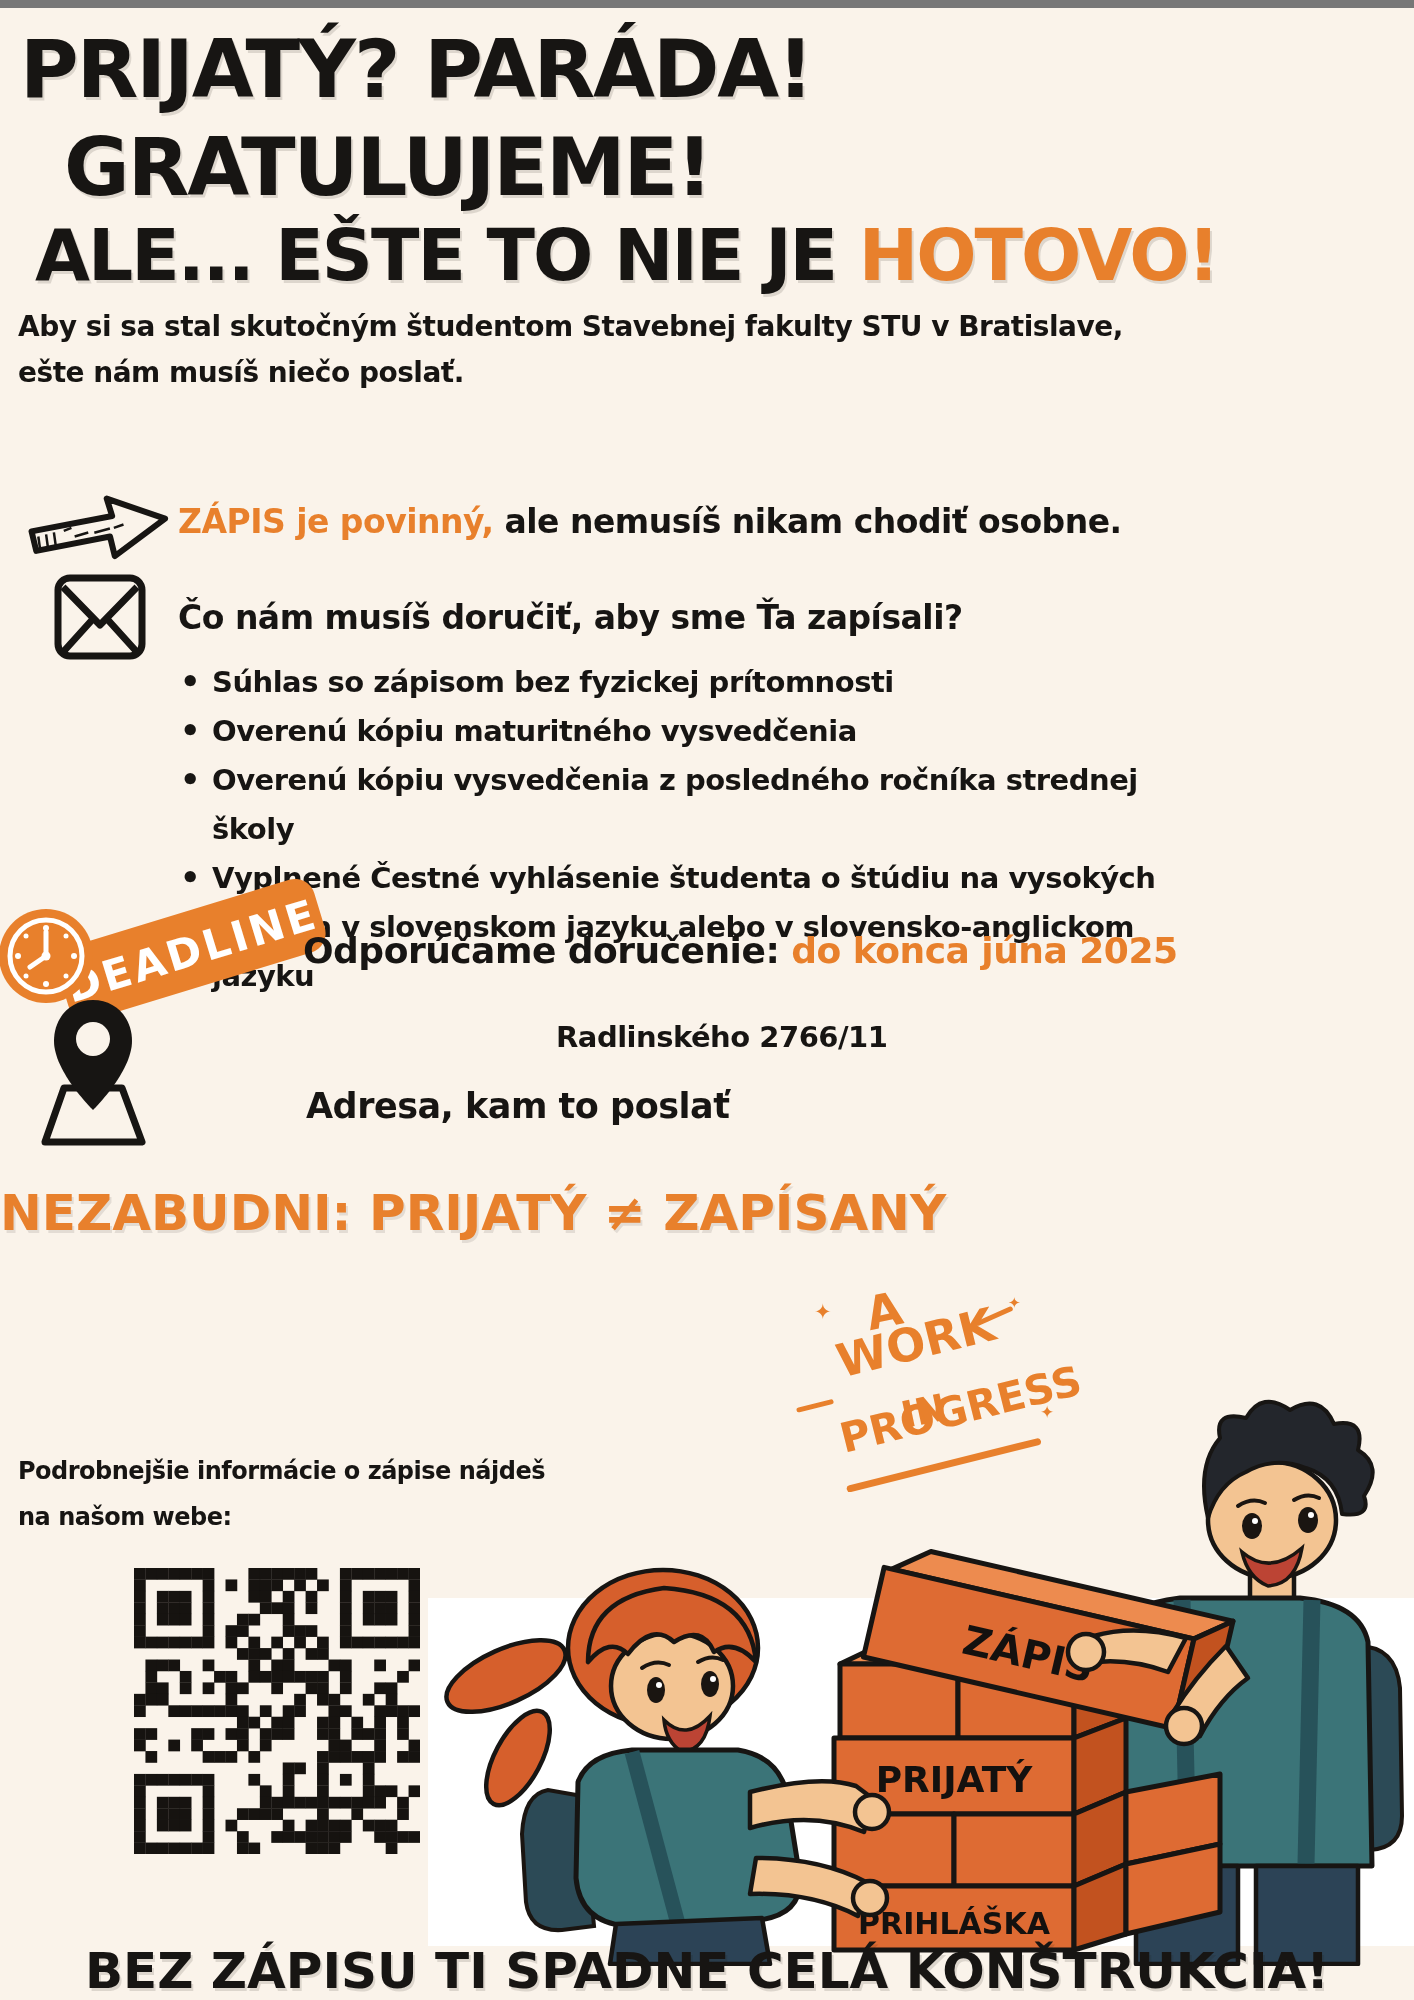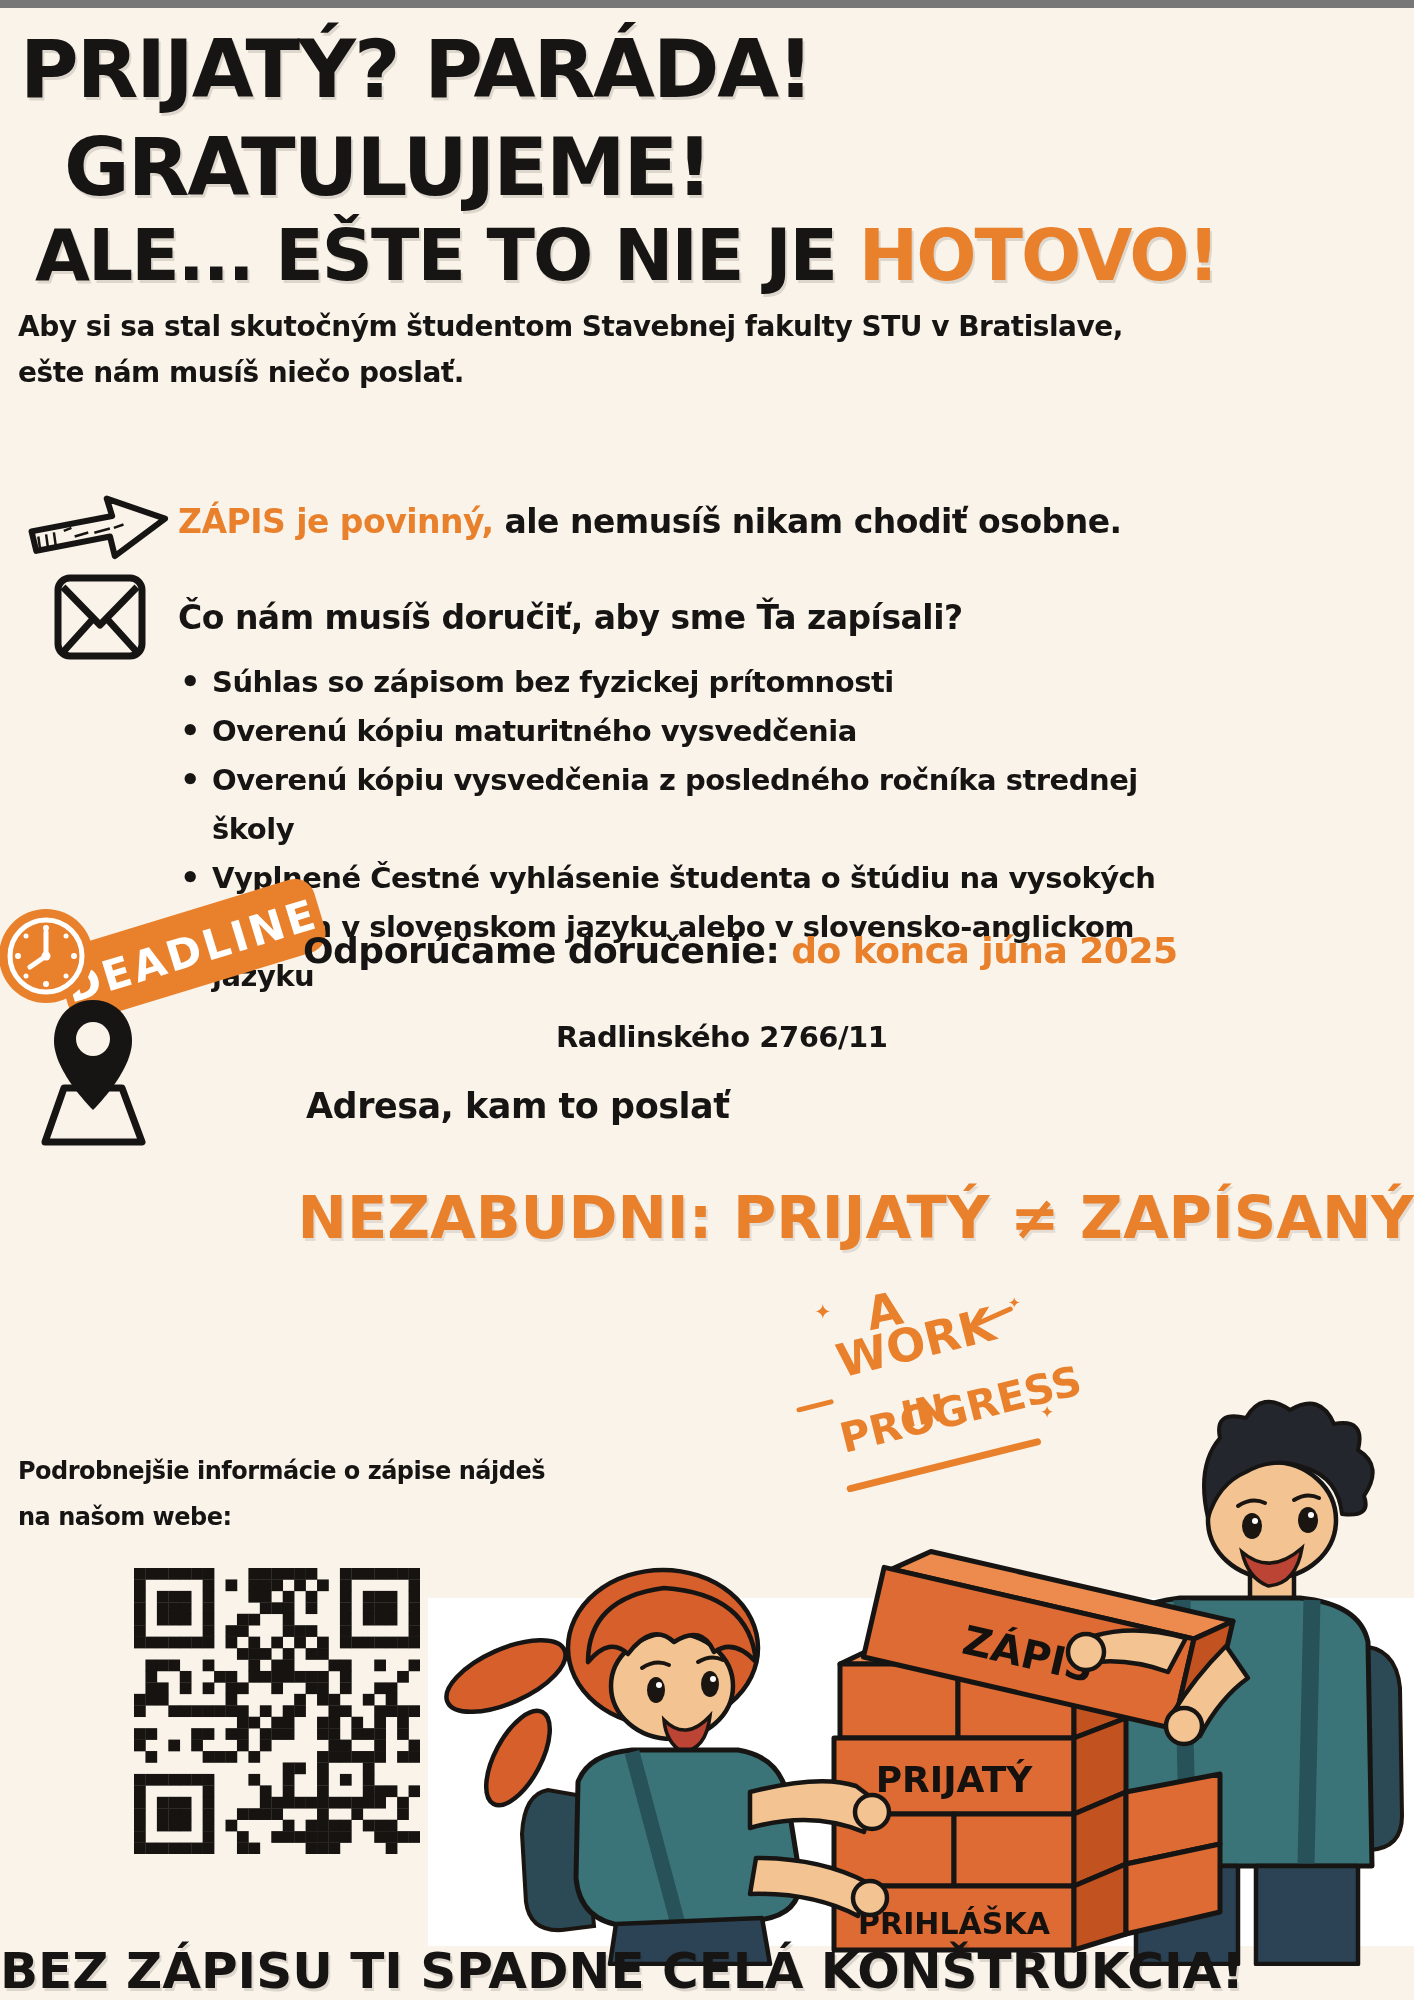--- a/index.html
+++ b/index.html
@@ -21,25 +21,25 @@
   .body-b{font-weight:bold;letter-spacing:-.5px;white-space:nowrap}
   .intro{font-size:28px;line-height:46px;font-weight:bold;letter-spacing:-.5px}
   .row-text{font-size:33px}
   .bullets{list-style:none;width:1040px;font-weight:bold;letter-spacing:-.5px;
     font-size:29px;line-height:49px}
   .bullets li{padding-left:34px;position:relative}
   .bullets li::before{content:"•";position:absolute;left:2px;top:0;font-size:32px}
   .deadline-text{font-size:36px}
   .addr-label{font-size:35px}
   .addr-lines{font-size:29px;line-height:54px;font-weight:bold;letter-spacing:-.5px;white-space:nowrap}
-  .reminder{width:1414px;text-align:right;font-size:59px;font-weight:bold;
+  .reminder{width:1414px;text-align:left;font-size:50px;font-weight:bold;
     color:var(--orange);letter-spacing:0;line-height:1;white-space:nowrap;
     text-shadow:2px 3px 0 rgba(30,24,18,.10)}
   .webinfo{font-size:24px;line-height:46px;font-weight:bold;letter-spacing:-.5px}
-  .footer-line{width:1414px;text-align:left;font-size:50px;font-weight:bold;
+  .footer-line{width:1414px;text-align:center;font-size:50px;font-weight:bold;
     letter-spacing:0;line-height:1;white-space:nowrap;text-shadow:2px 3px 0 rgba(30,24,18,.13)}
   .wip{position:absolute;color:var(--orange);font-weight:bold;line-height:1;
     white-space:nowrap;transform-origin:left top}
   .wip-bar{position:absolute;background:var(--orange);border-radius:4px;transform-origin:left top}
   .sparkle{position:absolute;color:var(--orange);line-height:1}
   svg text{font-family:"DejaVu Sans","Liberation Sans",sans-serif;font-weight:bold}
   .brick{fill:var(--brick);stroke:var(--ink);stroke-width:5;stroke-linejoin:round}
   .brickSide{fill:var(--brickside);stroke:var(--ink);stroke-width:5;stroke-linejoin:round}
   .brickTop{fill:var(--bricktop);stroke:var(--ink);stroke-width:5;stroke-linejoin:round}
   .teal{fill:var(--teal);stroke:var(--ink);stroke-width:5;stroke-linejoin:round}

